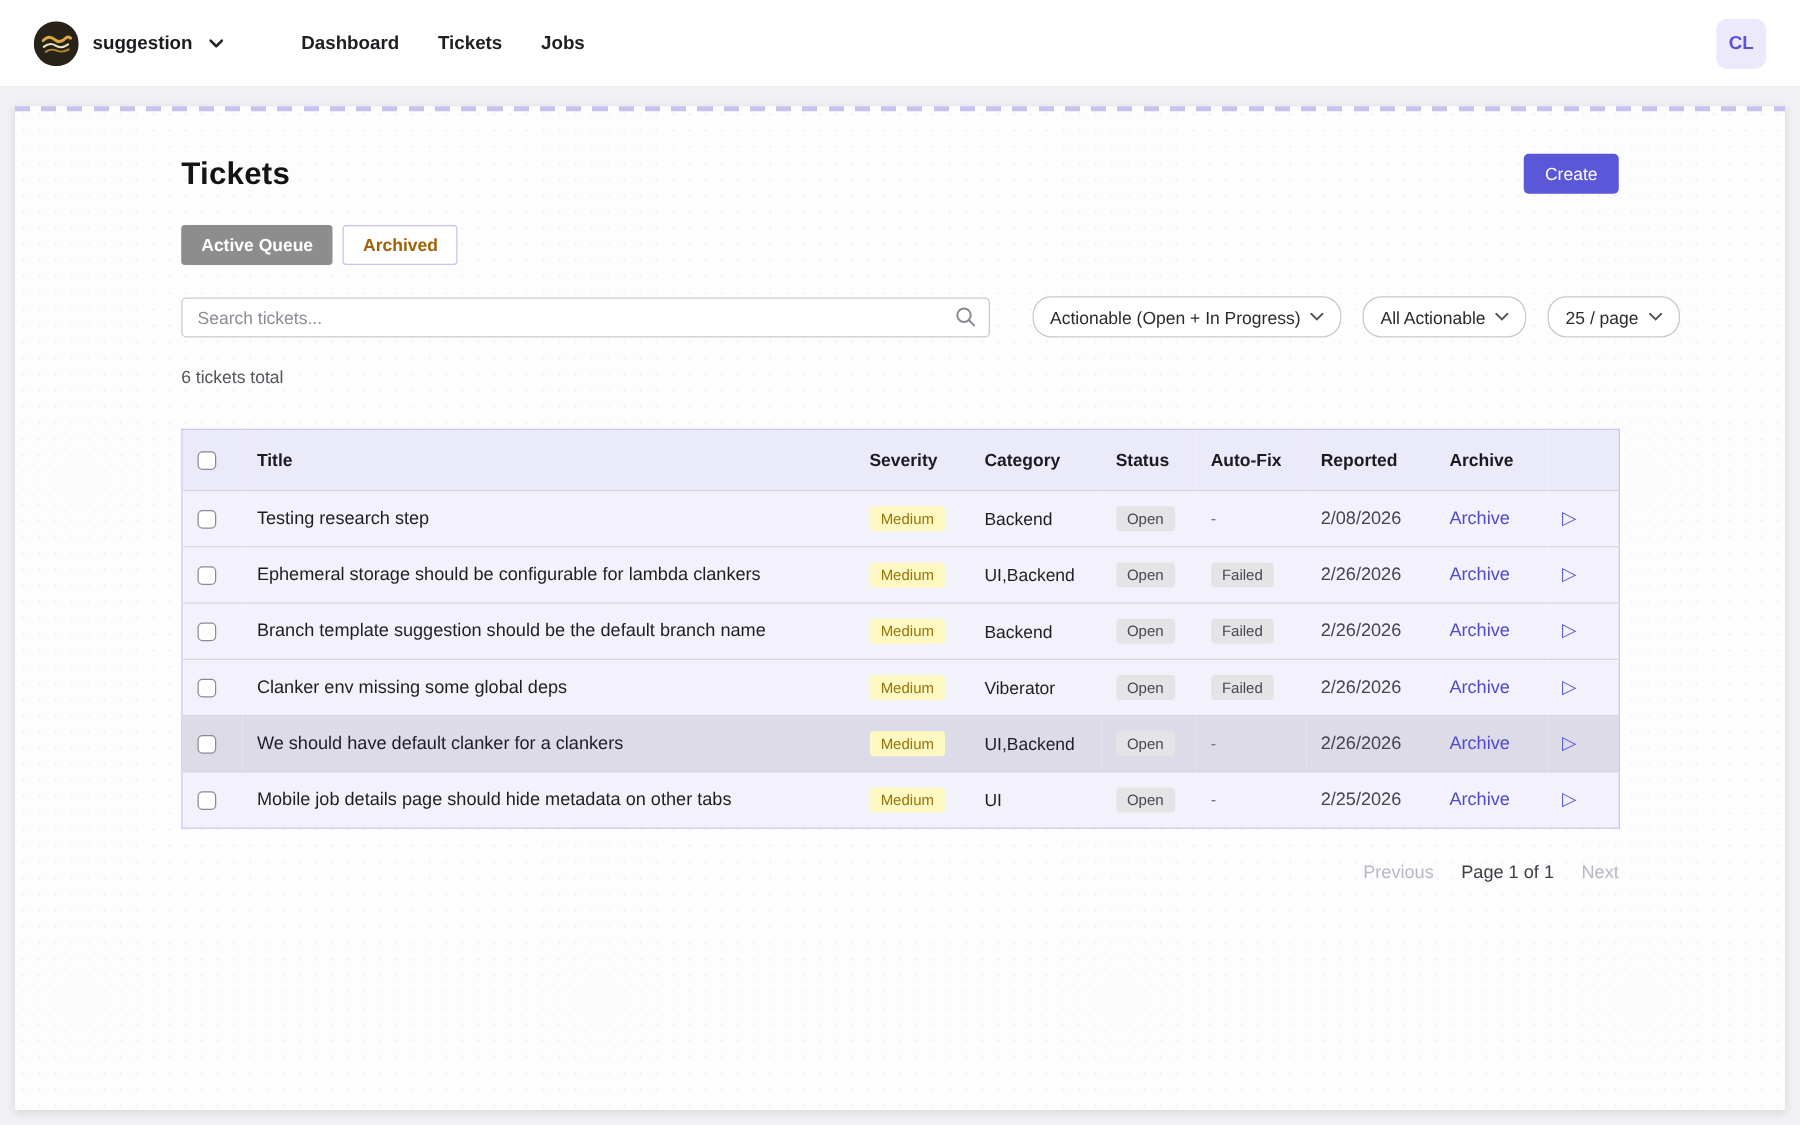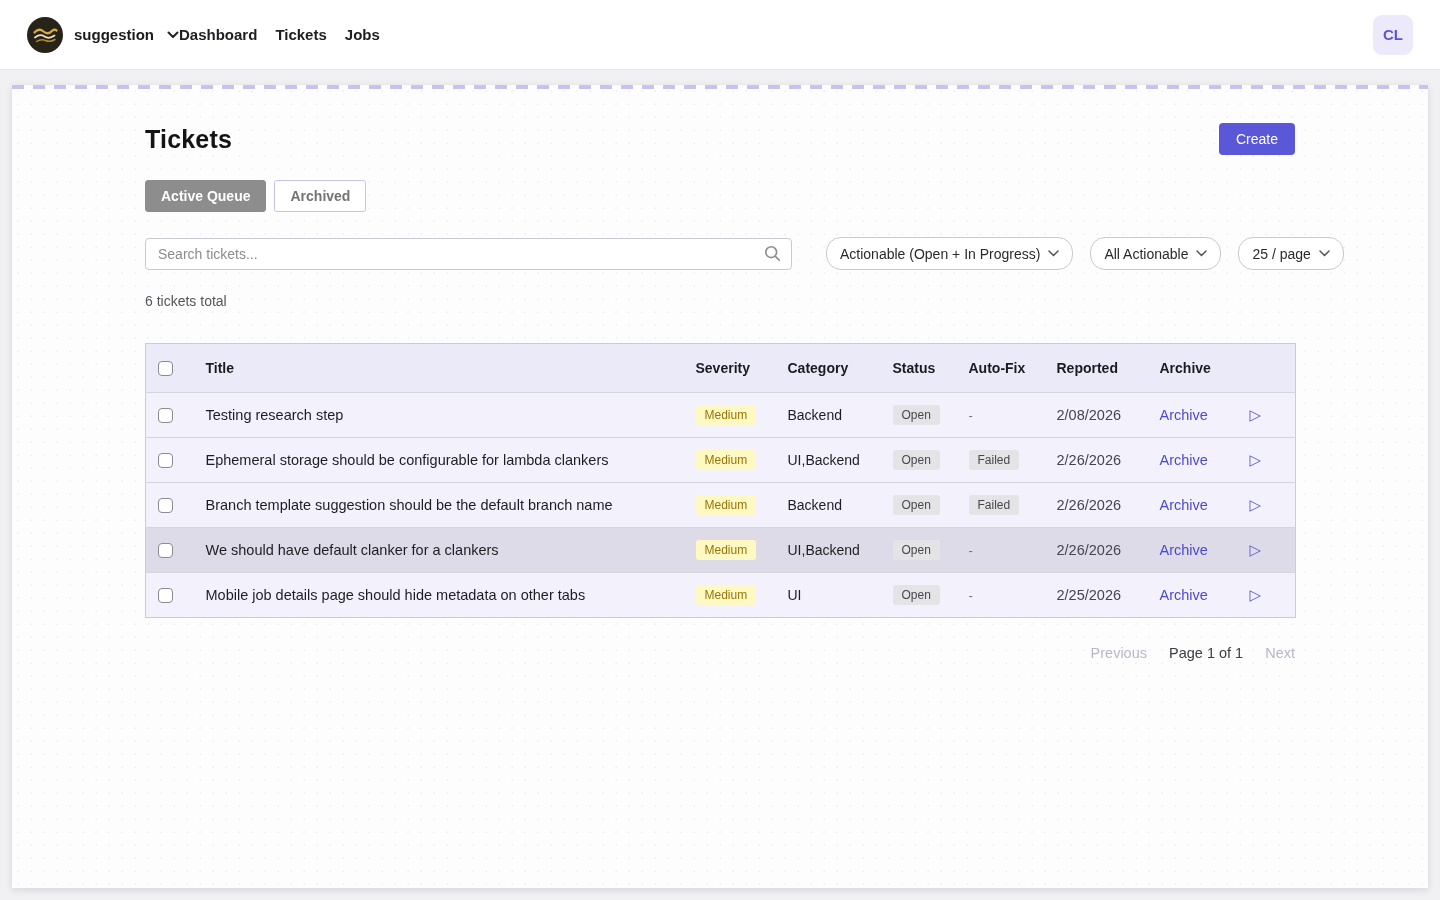--- a/index.html
+++ b/index.html
@@ -17,21 +17,21 @@
     height: 70px;
     background: #ffffff;
     border-bottom: 1px solid #e9e9ec;
     display: flex;
     align-items: center;
     padding: 0 27px;
   }
   .brand { display: flex; align-items: center; gap: 11px; cursor: pointer; }
   .brand-name { font-size: 15px; font-weight: 700; color: #1b1b1f; }
   .brand-chevron { margin-left: 2px; display: flex; align-items: center; }
-  .nav-links { display: flex; align-items: center; gap: 18px; }
+  .nav-links { display: flex; align-items: center; gap: 31px; margin-left: 62px; }
   .nav-link { font-size: 15px; font-weight: 700; color: #202024; cursor: pointer; text-decoration: none; }
   .nav-spacer { flex: 1; }
   .avatar {
     width: 40px; height: 40px; border-radius: 9px;
     background: #eceafa; color: #5a55d6;
     font-size: 15px; font-weight: 700;
     display: flex; align-items: center; justify-content: center;
     cursor: pointer;
   }
 
@@ -64,21 +64,21 @@
     padding: 8px 17px; cursor: pointer;
   }
 
   
   .tabs { margin-top: 25px; display: flex; gap: 8px; }
   .tab {
     font-family: inherit; font-size: 14px; font-weight: 700;
     padding: 7px 15px; border-radius: 3px; cursor: pointer;
   }
   .tab.active { background: #8d8d8d; color: #ffffff; border: 1px solid #8d8d8d; }
-  .tab.inactive { background: #ffffff; color: #737373; border: 1px solid #c6c4ea; text-align: right; }
+  .tab.inactive { background: #ffffff; color: #a16207; border: 1px solid #c6c4ea; text-align: right; }
 
   
   .controls { margin-top: 25px; display: flex; align-items: center; gap: 17px; }
   .search-wrap { position: relative; flex: 0 0 647px; }
   .search-input {
     width: 100%; height: 32px;
     border: 1px solid #c9c9cf; border-radius: 4px;
     background: #ffffff;
     font-family: inherit; font-size: 14px; color: #333;
     padding: 0 36px 0 12px; outline: none;
@@ -288,20 +288,33 @@
     <td class="cell-title">Branch template suggestion should be the default branch name</td>
     <td><span class="badge badge-severity">Medium</span></td>
     <td class="cell-category">Backend</td>
     <td><span class="badge badge-status">Open</span></td>
     <td><span class="badge badge-status">Failed</span></td>
     <td class="cell-reported">2/26/2026</td>
     <td><a class="archive-link">Archive</a></td>
     <td><span class="play-icon">▷</span></td>
   </tr>
 
+  <tr>
+    <td>
+              <input type="checkbox" class="checkbox" style="">
+            </td>
+    <td class="cell-title">Clanker env missing some global deps</td>
+    <td><span class="badge badge-severity">Medium</span></td>
+    <td class="cell-category">Viberator</td>
+    <td><span class="badge badge-status">Open</span></td>
+    <td><span class="badge badge-status">Failed</span></td>
+    <td class="cell-reported">2/26/2026</td>
+    <td><a class="archive-link">Archive</a></td>
+    <td><span class="play-icon">▷</span></td>
+  </tr>
 
   <tr class="highlighted">
     <td>
               <input type="checkbox" class="checkbox" style="">
             </td>
     <td class="cell-title">We should have default clanker for a clankers</td>
     <td><span class="badge badge-severity">Medium</span></td>
     <td class="cell-category">UI,Backend</td>
     <td><span class="badge badge-status">Open</span></td>
     <td><span class="autofix-dash">-</span></td>

